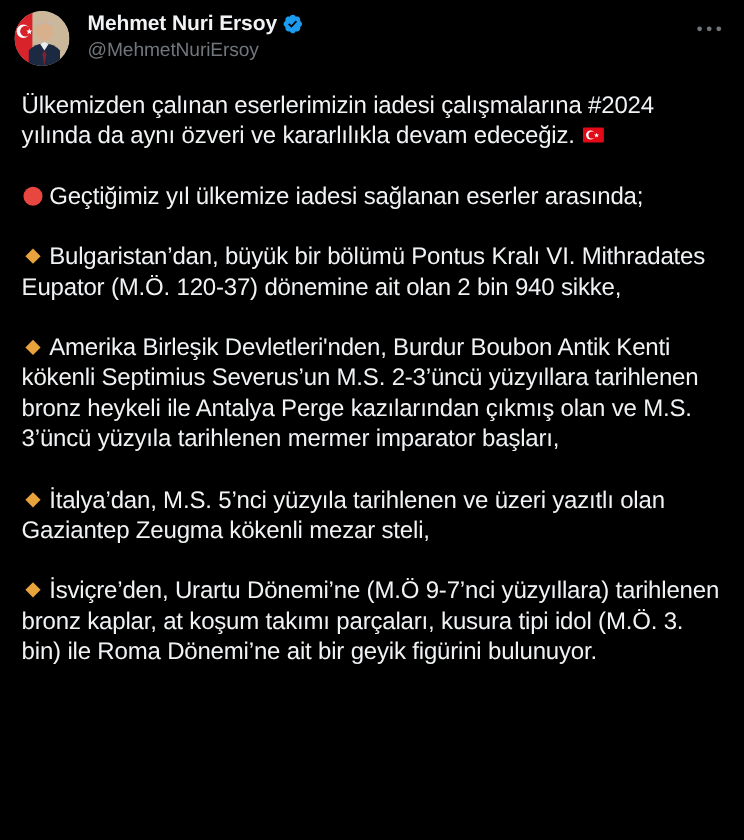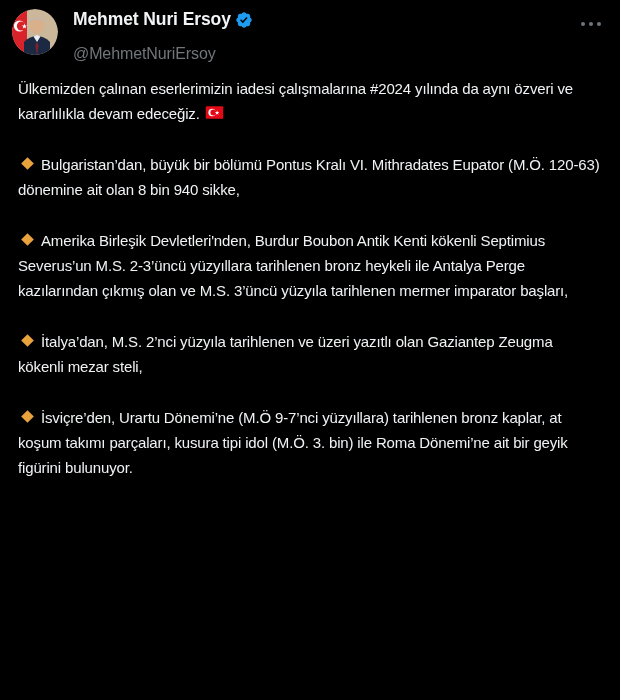--- a/index.html
+++ b/index.html
@@ -66,21 +66,21 @@
     color: #f2f3f5;
     letter-spacing: -0.1px;
     white-space: nowrap;
   }
 
   .verified-badge { display: block; width: 18px; height: 18px; margin-top: 1px; }
 
   .handle {
     font-size: 16px;
     color: #71767b;
-    margin-top: 16px;
+    margin-top: 5px;
     letter-spacing: -0.1px;
     white-space: nowrap;
   }
 
   .more-btn {
     position: absolute;
     right: 0px;
     top: 6px;
     width: 30px;
     height: 20px;
@@ -99,21 +99,21 @@
   }
 
   
   .tweet-body {
     margin-top: 11px;
     padding-left: 6px;
     padding-right: 6px;
   }
 
   .para {
-    font-size: 15px;
+    font-size: 20px;
     line-height: 25.4px;
     color: #f0f2f4;
     letter-spacing: -0.15px;
     margin-bottom: 25px;
     word-spacing: 0px;
     margin-top: 16px;
   }
   .para:last-child { margin-bottom: 0; }
 
   .emoji {
@@ -183,43 +183,50 @@
           <rect x="1" y="4" width="22" height="16" rx="1.5" fill="#e30a17"></rect>
           <circle cx="9" cy="12" r="4.7" fill="#ffffff"></circle>
           <circle cx="10.6" cy="12" r="3.8" fill="#e30a17"></circle>
           <polygon points="15.3,9.6 16.0,11.5 18.0,11.55 16.45,12.8 17.0,14.7 15.3,13.6 13.6,14.7 14.15,12.8 12.6,11.55 14.6,11.5" fill="#ffffff"></polygon>
         </svg>
       </span>
     </p>
 
 
 
-
-    <p class="para">
-      <span class="emoji emoji-lead">
-        <svg viewBox="0 0 24 24" xmlns="http://www.w3.org/2000/svg" aria-hidden="true">
-          <polygon points="12,4 20,12 12,20 4,12" fill="#e8a33d"></polygon>
-        </svg>
-      </span><span>Bulgaristan’dan, büyük bir bölümü Pontus Kralı VI. Mithradates Eupator (M.Ö. 120-63) dönemine ait olan 8 bin 940 sikke,</span>
+    <p class="para">
+      <span class="emoji emoji-lead">
+        <svg viewBox="0 0 24 24" xmlns="http://www.w3.org/2000/svg" aria-hidden="true">
+          <circle cx="12" cy="12" r="10" fill="#e8473f"></circle>
+        </svg>
+      </span><span>Geçtiğimiz yıl ülkemize iadesi sağlanan eserler arasında;</span>
+    </p>
+
+    <p class="para">
+      <span class="emoji emoji-lead">
+        <svg viewBox="0 0 24 24" xmlns="http://www.w3.org/2000/svg" aria-hidden="true">
+          <polygon points="12,4 20,12 12,20 4,12" fill="#e8a33d"></polygon>
+        </svg>
+      </span><span>Bulgaristan’dan, büyük bir bölümü Pontus Kralı VI. Mithradates Eupator (M.Ö. 120-37) dönemine ait olan 2 bin 940 sikke,</span>
     </p>
 
     <p class="para">
       <span class="emoji emoji-lead">
         <svg viewBox="0 0 24 24" xmlns="http://www.w3.org/2000/svg" aria-hidden="true">
           <polygon points="12,4 20,12 12,20 4,12" fill="#e8a33d"></polygon>
         </svg>
       </span><span>Amerika Birleşik Devletleri'nden, Burdur Boubon Antik Kenti kökenli Septimius Severus’un M.S. 2-3’üncü yüzyıllara tarihlenen bronz heykeli ile Antalya Perge kazılarından çıkmış olan ve M.S. 3’üncü yüzyıla tarihlenen mermer imparator başları,</span>
     </p>
 
     <p class="para">
       <span class="emoji emoji-lead">
         <svg viewBox="0 0 24 24" xmlns="http://www.w3.org/2000/svg" aria-hidden="true">
           <polygon points="12,4 20,12 12,20 4,12" fill="#e8a33d"></polygon>
         </svg>
-      </span><span>İtalya’dan, M.S. 2’nci yüzyıla tarihlenen ve üzeri yazıtlı olan Gaziantep Zeugma kökenli mezar steli,</span>
+      </span><span>İtalya’dan, M.S. 5’nci yüzyıla tarihlenen ve üzeri yazıtlı olan Gaziantep Zeugma kökenli mezar steli,</span>
     </p>
 
     <p class="para">
       <span class="emoji emoji-lead">
         <svg viewBox="0 0 24 24" xmlns="http://www.w3.org/2000/svg" aria-hidden="true">
           <polygon points="12,4 20,12 12,20 4,12" fill="#e8a33d"></polygon>
         </svg>
       </span><span>İsviçre’den, Urartu Dönemi’ne (M.Ö 9-7’nci yüzyıllara) tarihlenen bronz kaplar, at koşum takımı parçaları, kusura tipi idol (M.Ö. 3. bin) ile Roma Dönemi’ne ait bir geyik figürini bulunuyor.</span>
     </p>
 

